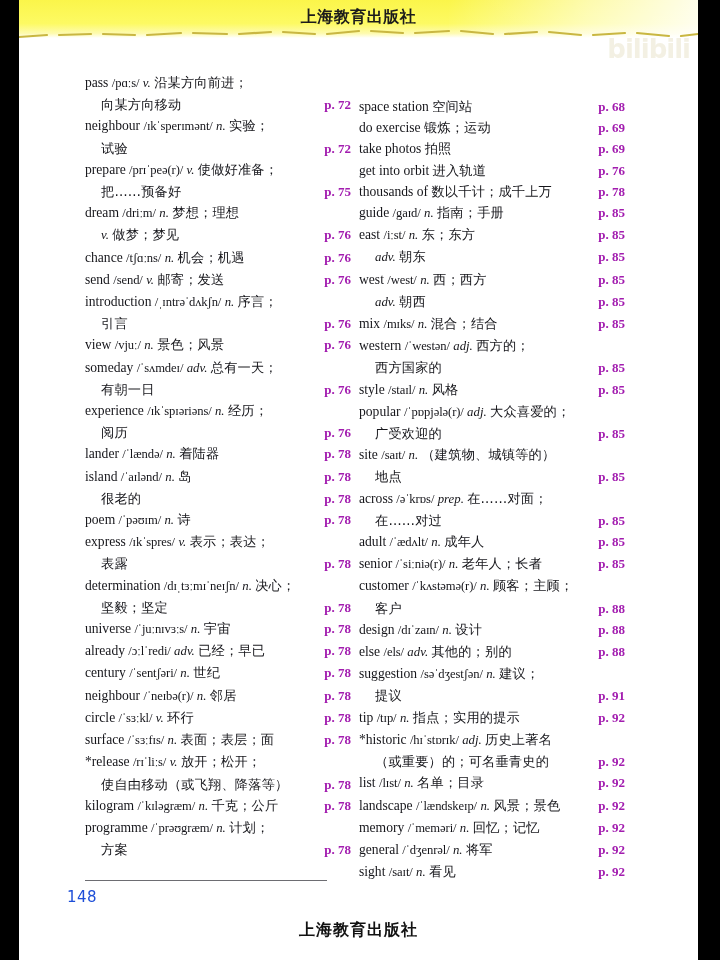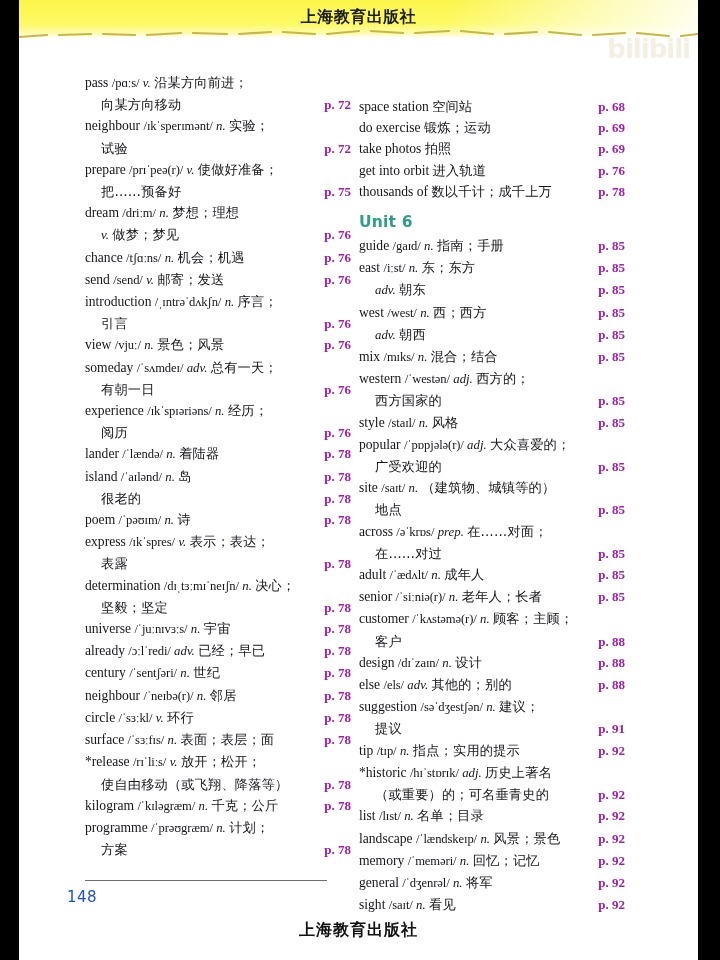--- a/index.html
+++ b/index.html
@@ -334,21 +334,20 @@
           </div>
           <div class="entry">
             <span class="line"><span class="phrase">take photos</span> <span class="cn">  拍照</span> <span class="pg">p. 69</span></span>
           </div>
           <div class="entry">
             <span class="line"><span class="phrase">get into orbit</span> <span class="cn">  进入轨道</span> <span class="pg">p. 76</span></span>
           </div>
           <div class="entry">
             <span class="line"><span class="phrase">thousands of</span> <span class="cn">  数以千计；成千上万</span> <span class="pg">p. 78</span></span>
           </div>
-          <div class="unit-heading" style="color: rgb(47, 158, 134);">Unit 6</div>
           <div class="entry">
             <span class="line"><span class="hw">guide</span> <span class="ipa">/gaɪd/</span> <span class="pos">n.</span> <span class="cn">指南；手册</span> <span class="pg">p. 85</span></span>
           </div>
           <div class="entry">
             <span class="line"><span class="hw">east</span> <span class="ipa">/iːst/</span> <span class="pos">n.</span> <span class="cn">东；东方</span> <span class="pg">p. 85</span></span>
             <span class="line cont"><span class="pos">adv.</span> <span class="cn">朝东</span> <span class="pg">p. 85</span></span>
           </div>
           <div class="entry">
             <span class="line"><span class="hw">west</span> <span class="ipa">/west/</span> <span class="pos">n.</span> <span class="cn">西；西方</span> <span class="pg">p. 85</span></span>
             <span class="line cont"><span class="pos">adv.</span> <span class="cn">朝西</span> <span class="pg">p. 85</span></span>

